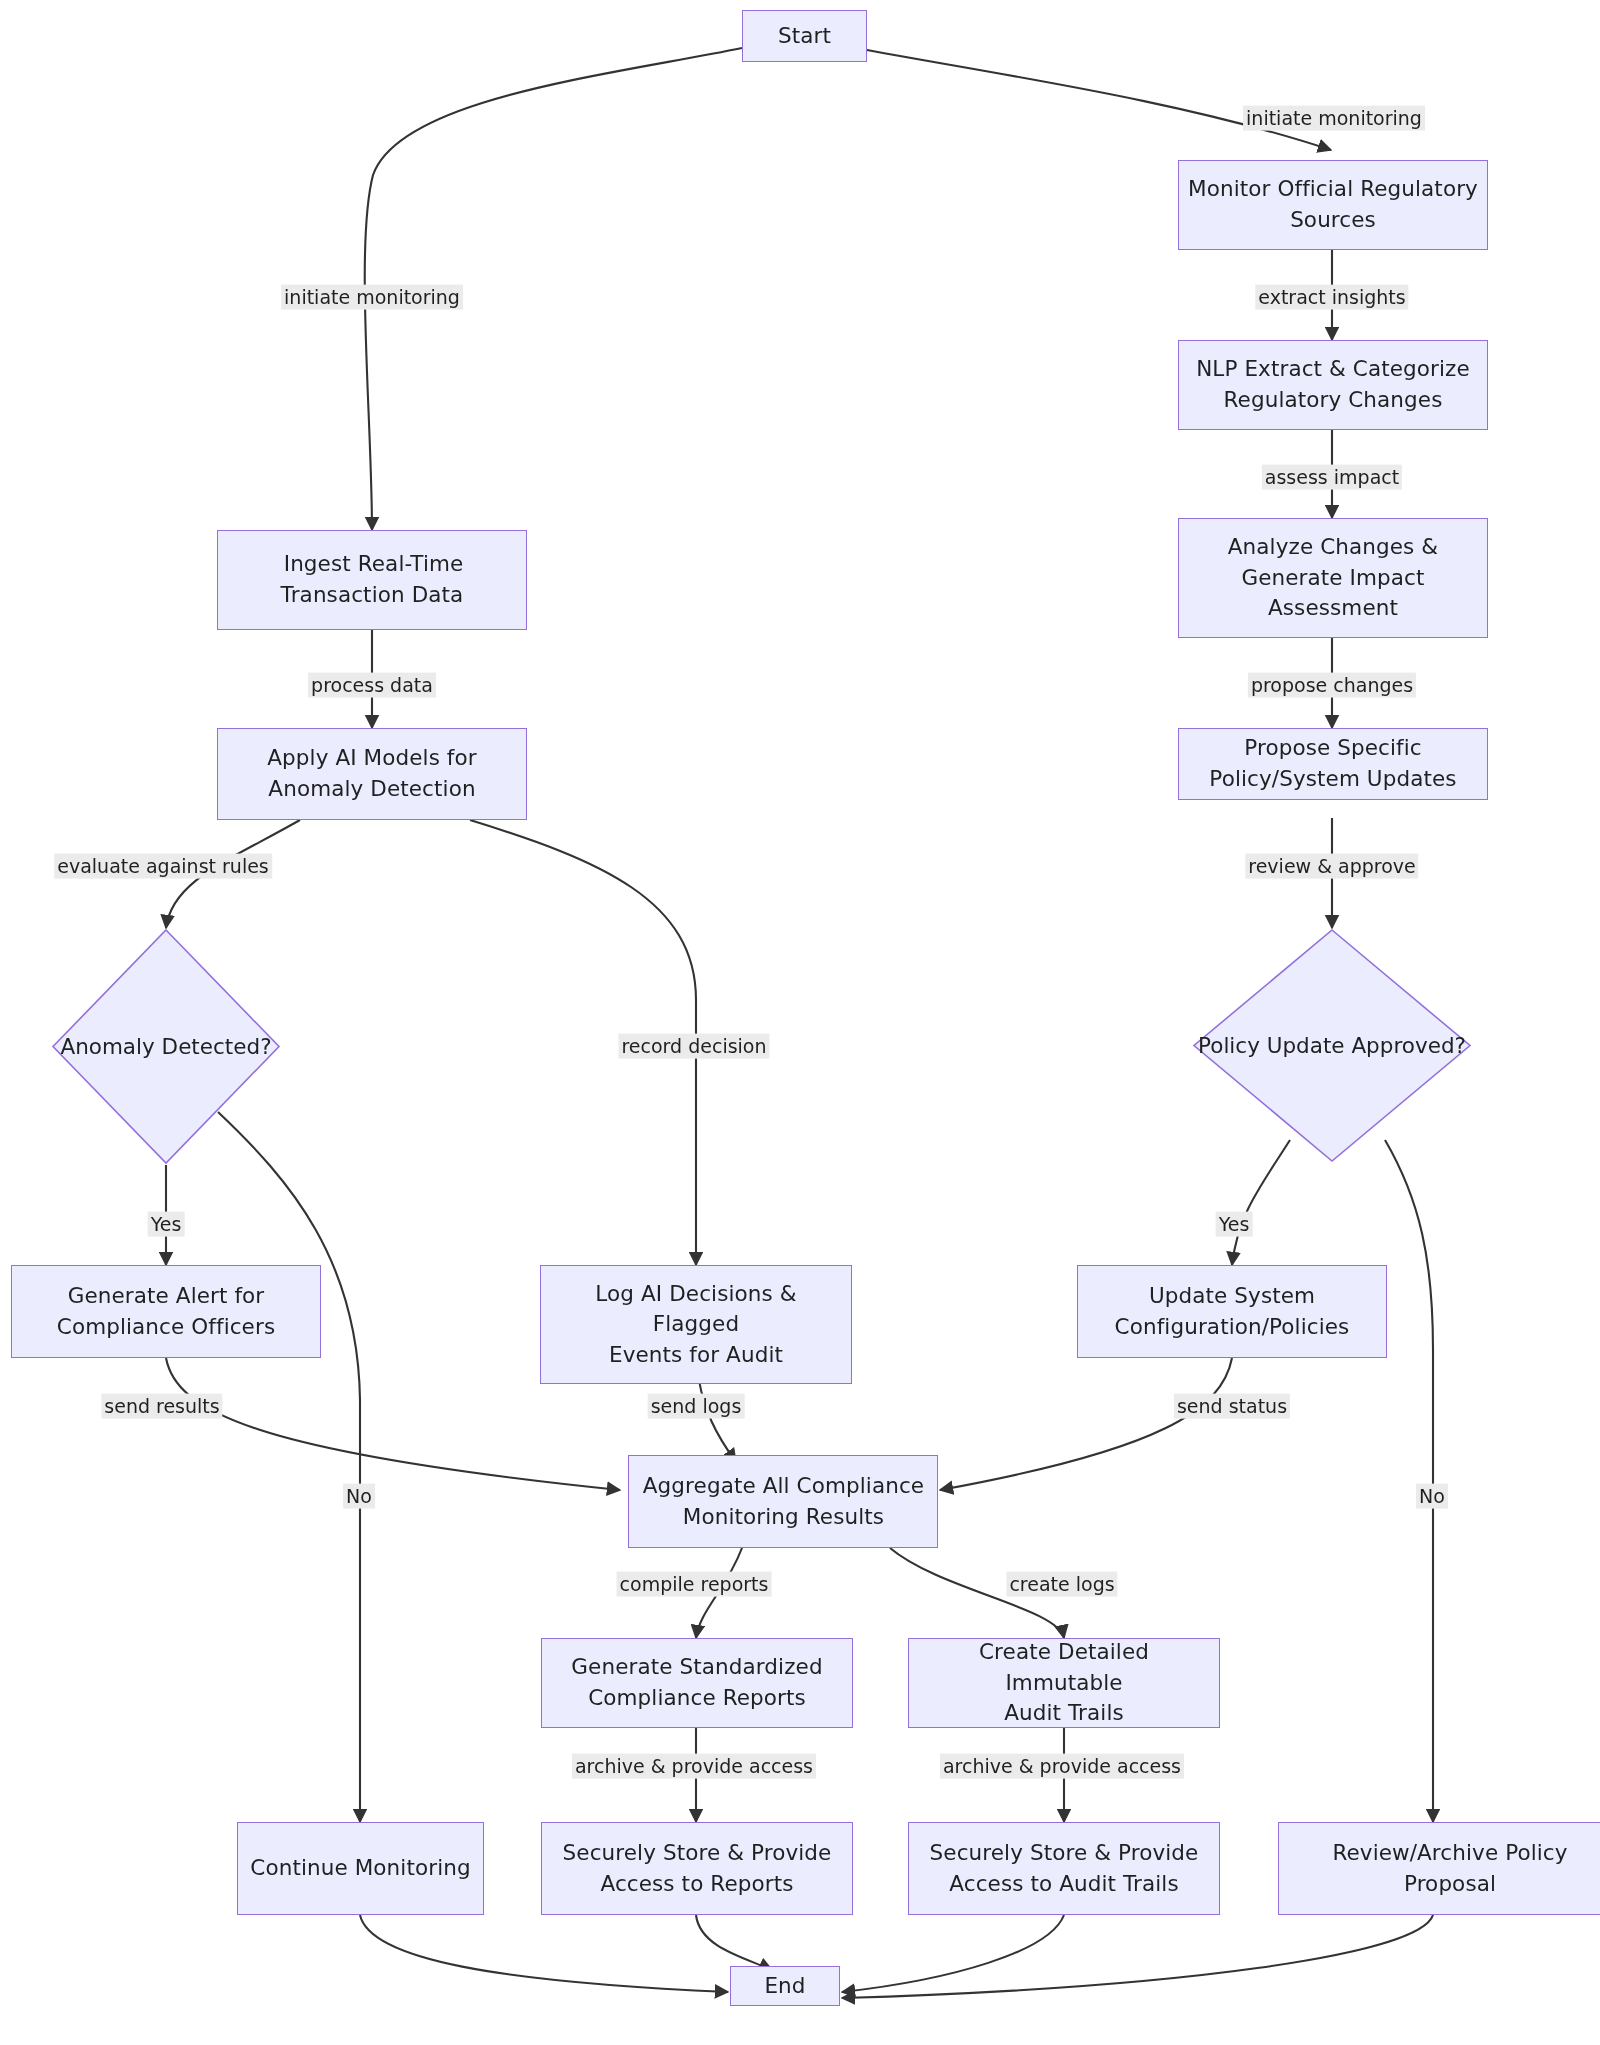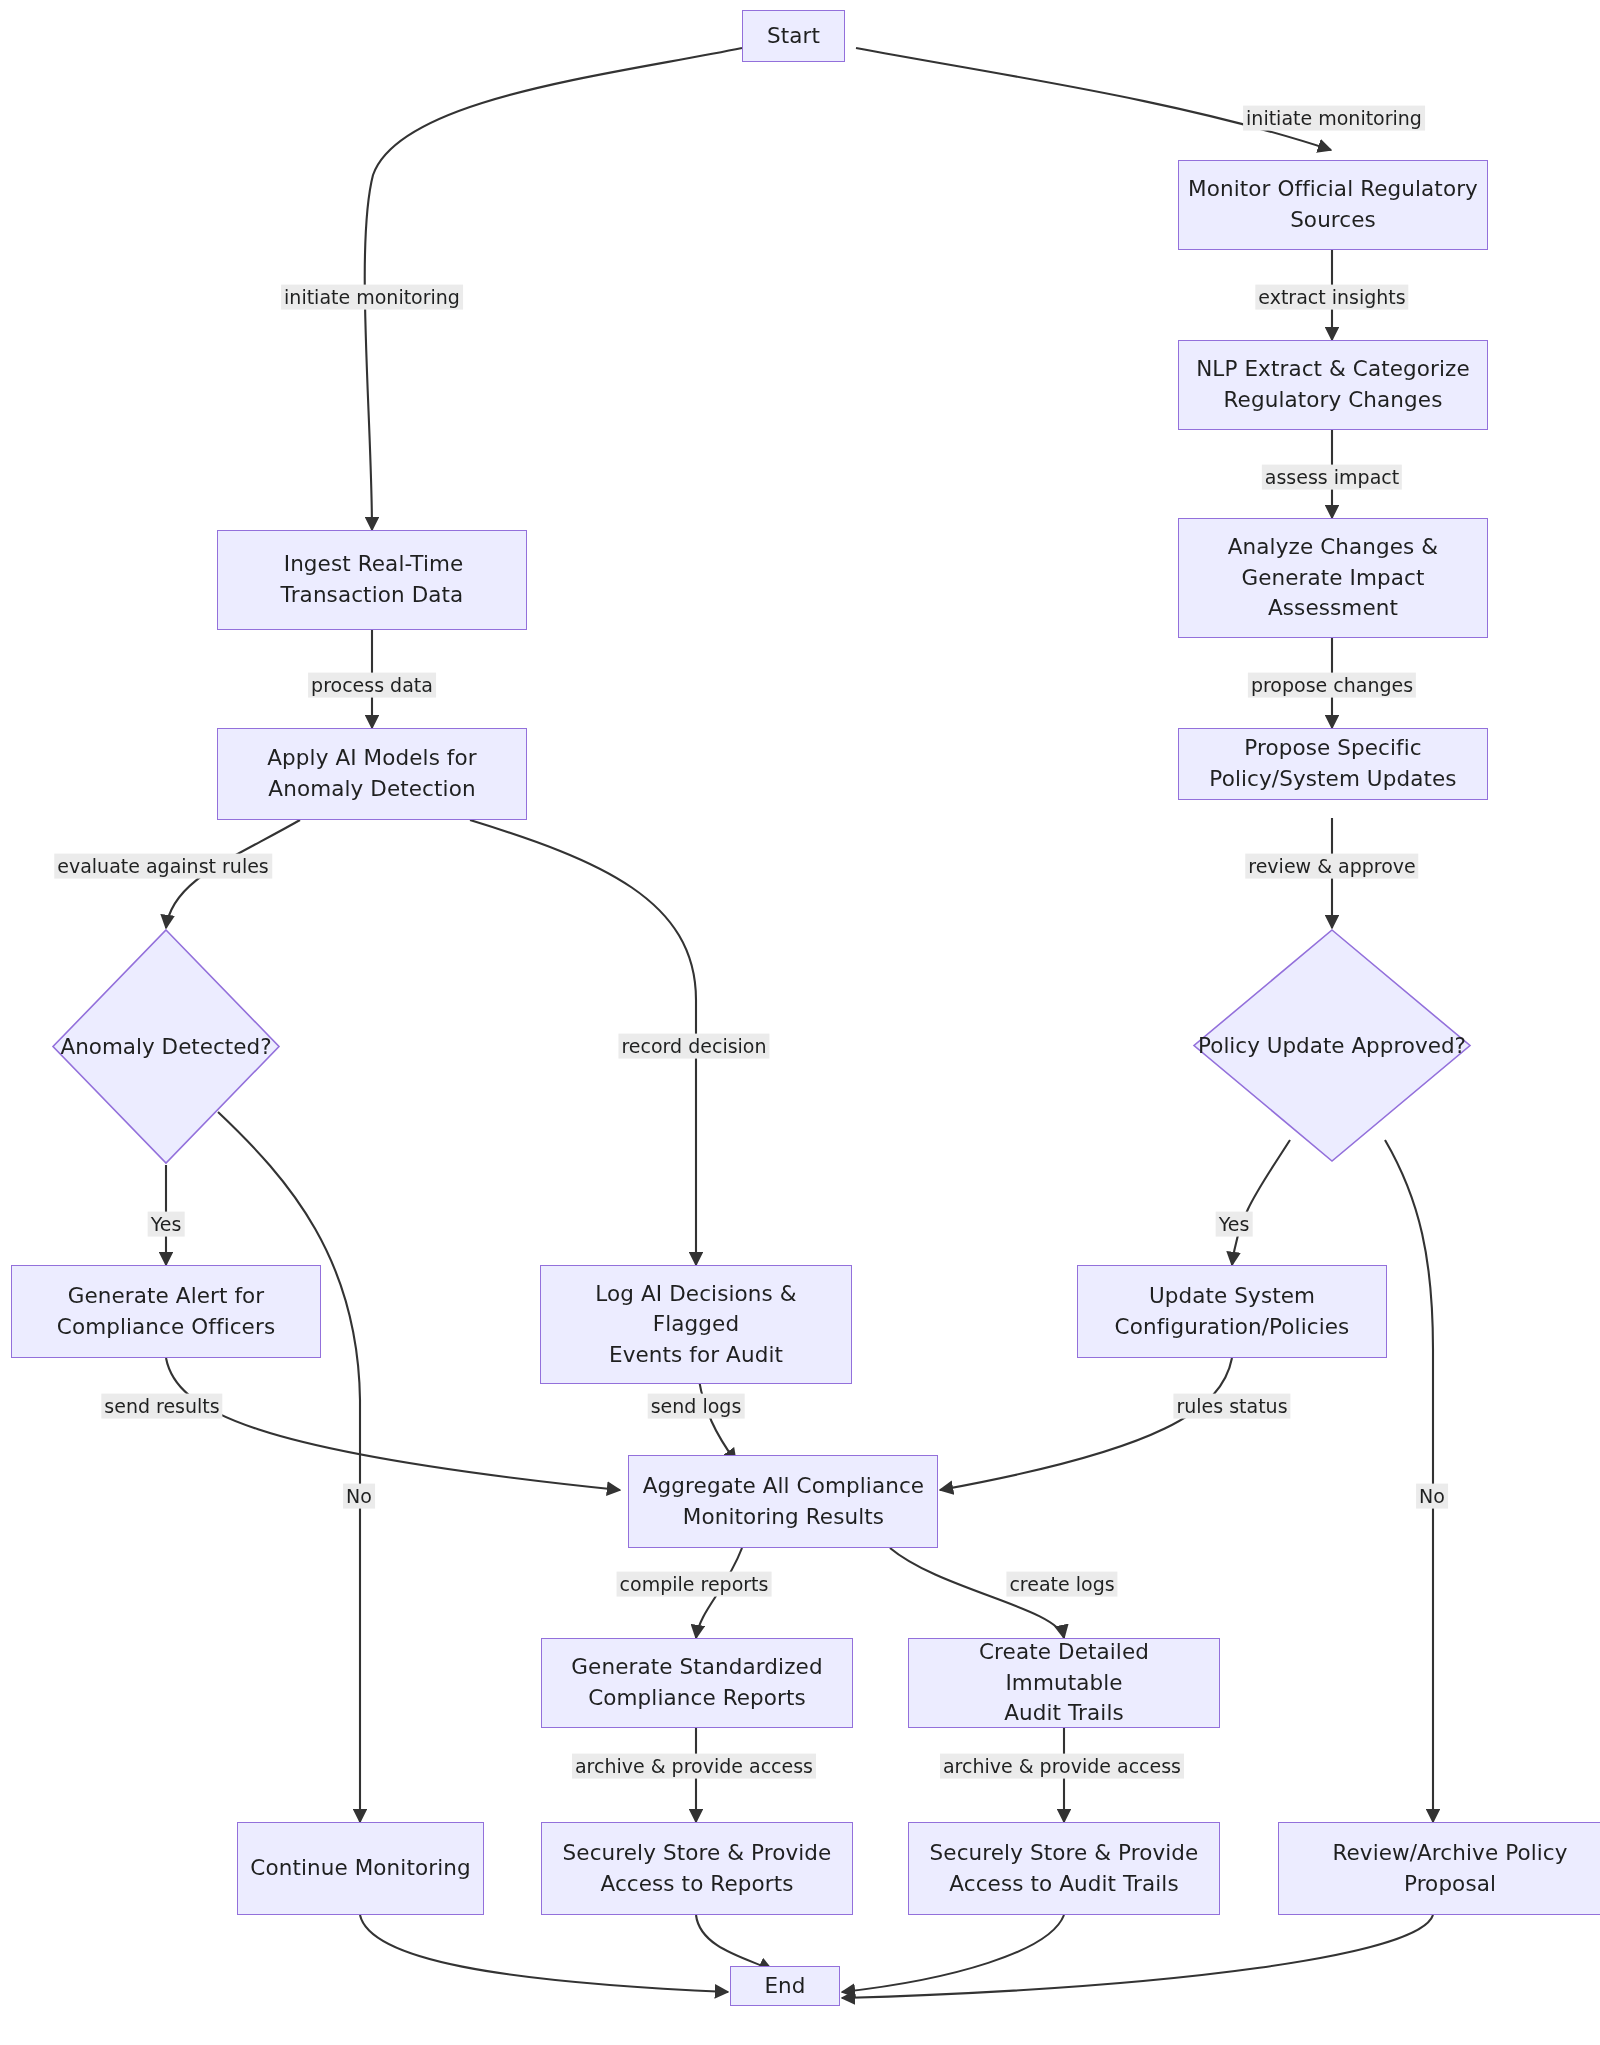--- a/index.html
+++ b/index.html
@@ -145,21 +145,21 @@
 
     <path class="edge-path" d="M 360,1915 C 370,1960 500,1982 728,1992" marker-end="url(#arrow)"></path>
 
     <path class="edge-path" d="M 696,1915 C 700,1948 746,1958 772,1970" marker-end="url(#arrow)"></path>
 
     <path class="edge-path" d="M 1064,1915 C 1050,1952 950,1980 842,1992" marker-end="url(#arrow)"></path>
 
     <path class="edge-path" d="M 1433,1915 C 1420,1955 1180,1988 842,1998" marker-end="url(#arrow)"></path>
   </svg>
 
-  <div class="node terminal" style="left:742px; top:10px; width:103px; height:52px;">
+  <div class="node terminal" style="left:742px; top:10px; width:125px; height:52px;">
     <span class="node-label">Start</span>
   </div>
 
   <div class="node" style="left:1178px; top:160px; width:310px; height:90px;">
     <span class="node-label">Monitor Official Regulatory
 Sources</span>
   </div>
 
   <div class="node" style="left:1178px; top:340px; width:310px; height:90px;padding-left:8px;">
     <span class="node-label">NLP Extract &amp; Categorize
@@ -263,21 +263,21 @@
   <div class="edge-label" style="left:1332px; top:477px;">assess impact</div>
 
   <div class="edge-label" style="left:1332px; top:685px;text-align:center;">propose changes</div>
 
   <div class="edge-label" style="left:1332px; top:866px;">review &amp; approve</div>
 
   <div class="edge-label" style="left:1234px; top:1224px;">Yes</div>
 
   <div class="edge-label" style="left:1432px; top:1496px;">No</div>
 
-  <div class="edge-label" style="left:1232px; top:1406px;">rules status</div>
+  <div class="edge-label" style="left:1232px; top:1406px;">send status</div>
 
   <div class="edge-label" style="left:372px; top:685px;">process data</div>
 
   <div class="edge-label" style="left:163px; top:866px;">evaluate against rules</div>
 
   <div class="edge-label" style="left:694px; top:1046px;">record decision</div>
 
   <div class="edge-label" style="left:166px; top:1224px;">Yes</div>
 
   <div class="edge-label" style="left:359px; top:1496px;">No</div>

